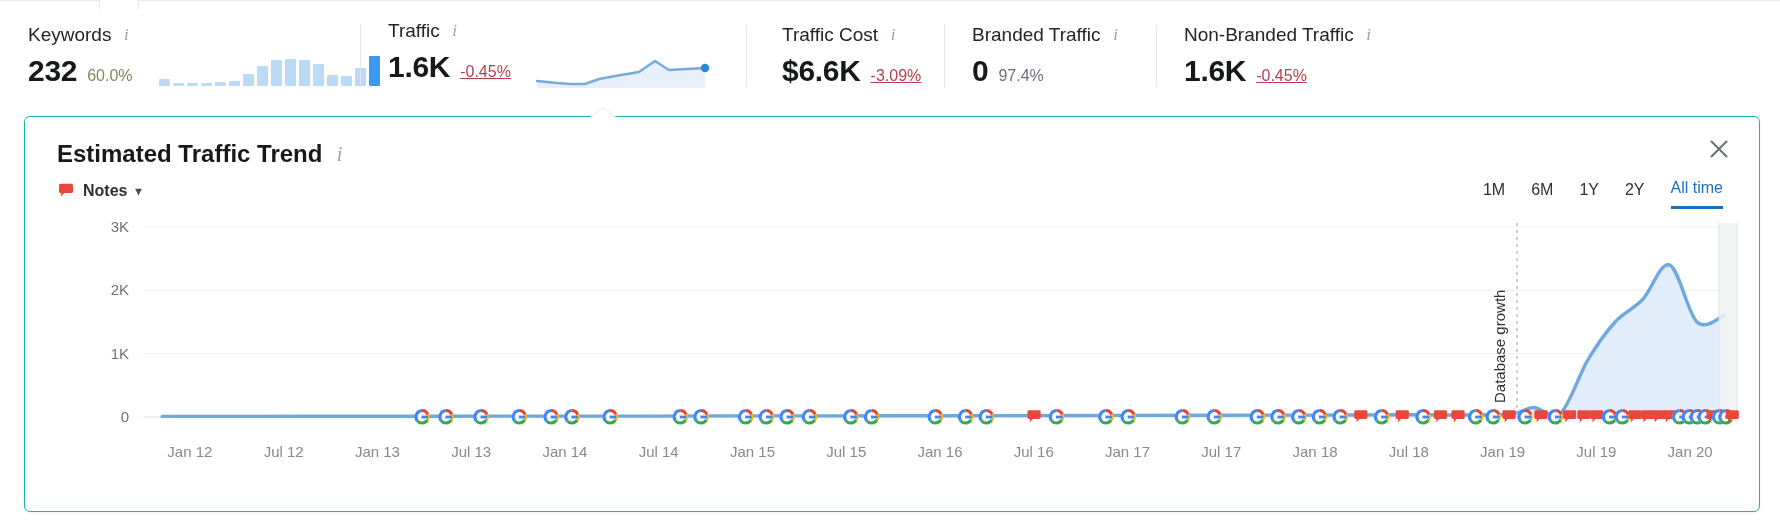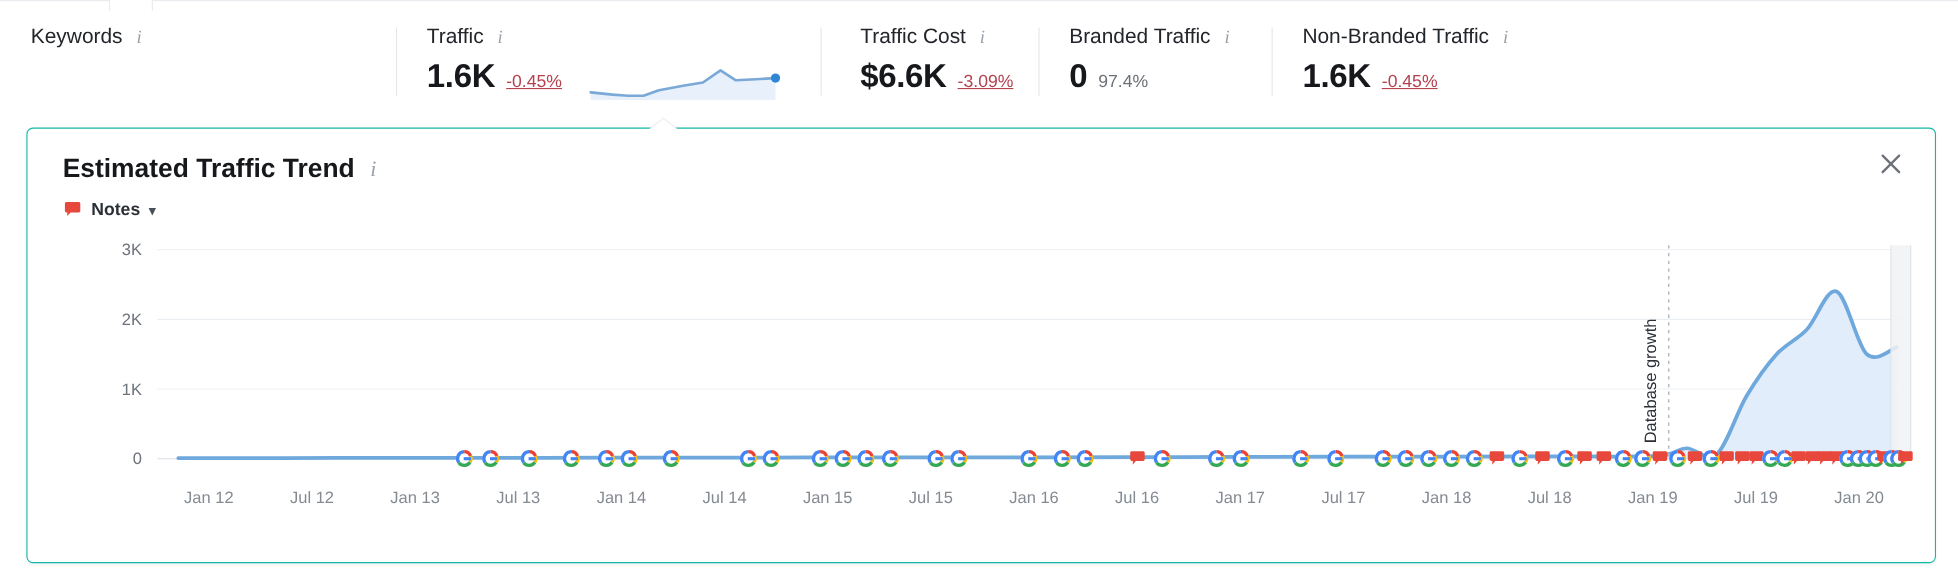--- a/index.html
+++ b/index.html
@@ -25,21 +25,21 @@
   
   .metrics {
     position: absolute; left: 0; top: 22px;
     width: 1780px; height: 78px;
     display: flex; align-items: flex-start;
   }
   .metric {
     position: relative;
     padding: 0 0 0 28px;
     height: 66px;
-    display: flex; flex-direction: column; justify-content: flex-start;
+    display: flex; flex-direction: column; justify-content: center;
   }
   .metric + .metric::before {
     content: ""; position: absolute; left: 0; top: 3px;
     width: 1px; height: 62px; background: #e3e6ea;
   }
   .m-keywords  { width: 360px; }
   .m-traffic   { width: 386px; }
   .m-cost      { width: 198px; padding-left: 36px; }
   .m-branded   { width: 212px; }
   .m-nonbrand  { width: 300px; }
@@ -140,20 +140,42 @@
   <div class="tab-edge tab-a"></div>
   <div class="tab-edge tab-b"></div>
 </div>
 
 <div class="metrics">
 
   <div class="metric m-keywords">
     <div class="m-label">
       <span>Keywords</span>
       <span class="info-i">i</span>
+    </div>
+    <div class="m-valrow">
+      <span class="m-value">232</span>
+      <span class="m-delta delta-pos">60.0%</span>
+      <span class="sparkbars" id="kwbars">
+          <i style="height: 7px;"></i>
+          <i style="height: 3px;"></i>
+          <i style="height: 3px;"></i>
+          <i style="height: 3px;"></i>
+          <i style="height: 4px;"></i>
+          <i style="height: 5px;"></i>
+          <i style="height: 12px;"></i>
+          <i style="height: 20px;"></i>
+          <i style="height: 26px;"></i>
+          <i style="height: 27px;"></i>
+          <i style="height: 26px;"></i>
+          <i style="height: 22px;"></i>
+          <i style="height: 11px;"></i>
+          <i style="height: 10px;"></i>
+          <i style="height: 18px;"></i>
+          <i class="last" style="height: 30px;"></i>
+        </span>
     </div>
   </div>
 
   <div class="metric m-traffic">
     <div class="m-label">
       <span>Traffic</span>
       <span class="info-i">i</span>
     </div>
     <div class="m-valrow">
       <span class="m-value">1.6K</span>
@@ -213,20 +235,27 @@
   </div>
 
   <div class="notes-toggle">
     <svg width="18" height="18" viewBox="0 0 18 18">
       <path d="M2 3.2 C2 2.3 2.7 1.7 3.6 1.7 L14.4 1.7 C15.3 1.7 16 2.3 16 3.2 L16 9.6 C16 10.5 15.3 11.1 14.4 11.1 L7.2 11.1 L4 14.4 L4.2 11.1 L3.6 11.1 C2.7 11.1 2 10.5 2 9.6 Z" fill="#e8483c"></path>
     </svg>
     <span>Notes</span>
     <span class="chev">▾</span>
   </div>
 
+  <div class="ranges" id="ranges">
+      <div class="range">1M</div>
+      <div class="range">6M</div>
+      <div class="range">1Y</div>
+      <div class="range">2Y</div>
+      <div class="range active">All time</div>
+    </div>
 
   <div class="close-x">
     <svg width="22" height="22" viewBox="0 0 22 22">
       <path d="M3.5 3.5 L18.5 18.5 M18.5 3.5 L3.5 18.5" stroke="#6b7177" stroke-width="2.1" stroke-linecap="round"></path>
     </svg>
   </div>
 
   <div class="chart">
     <svg id="chartsvg" width="1736" height="300" viewBox="0 0 1736 300">
         <line x1="118" y1="208" x2="1712" y2="208" stroke="#d8dde2" stroke-width="1"></line>

